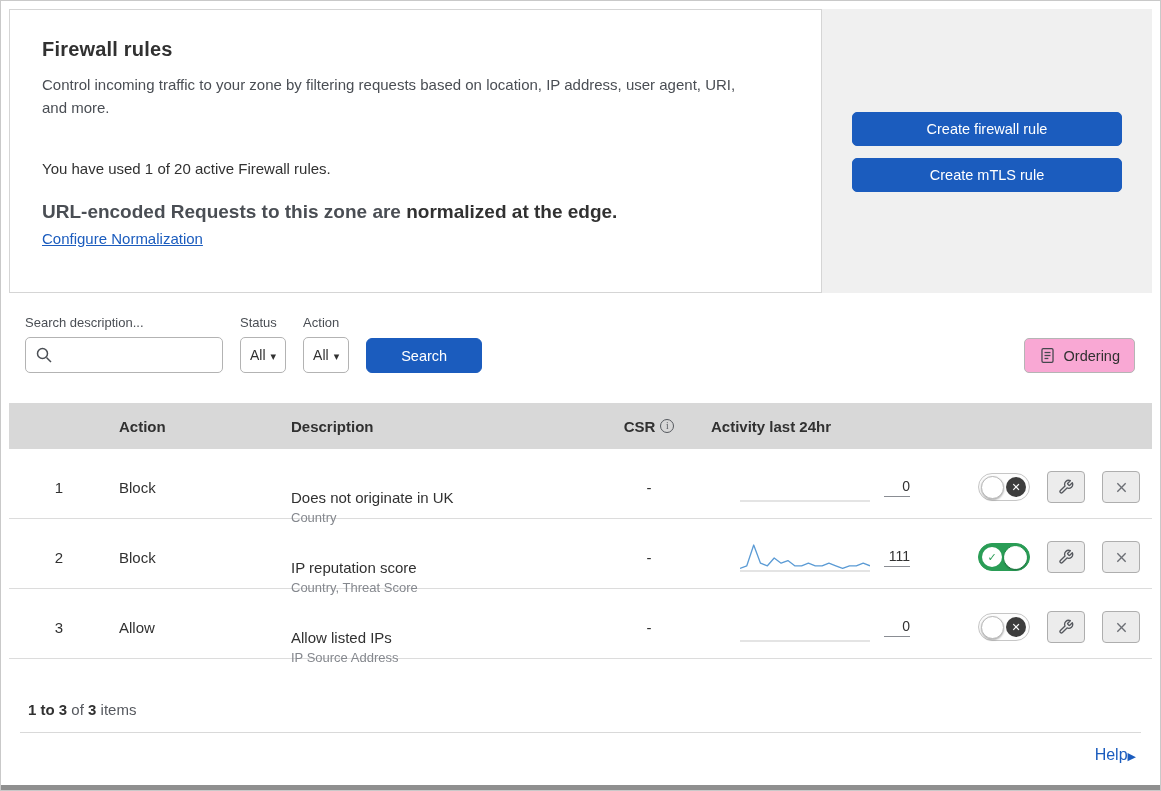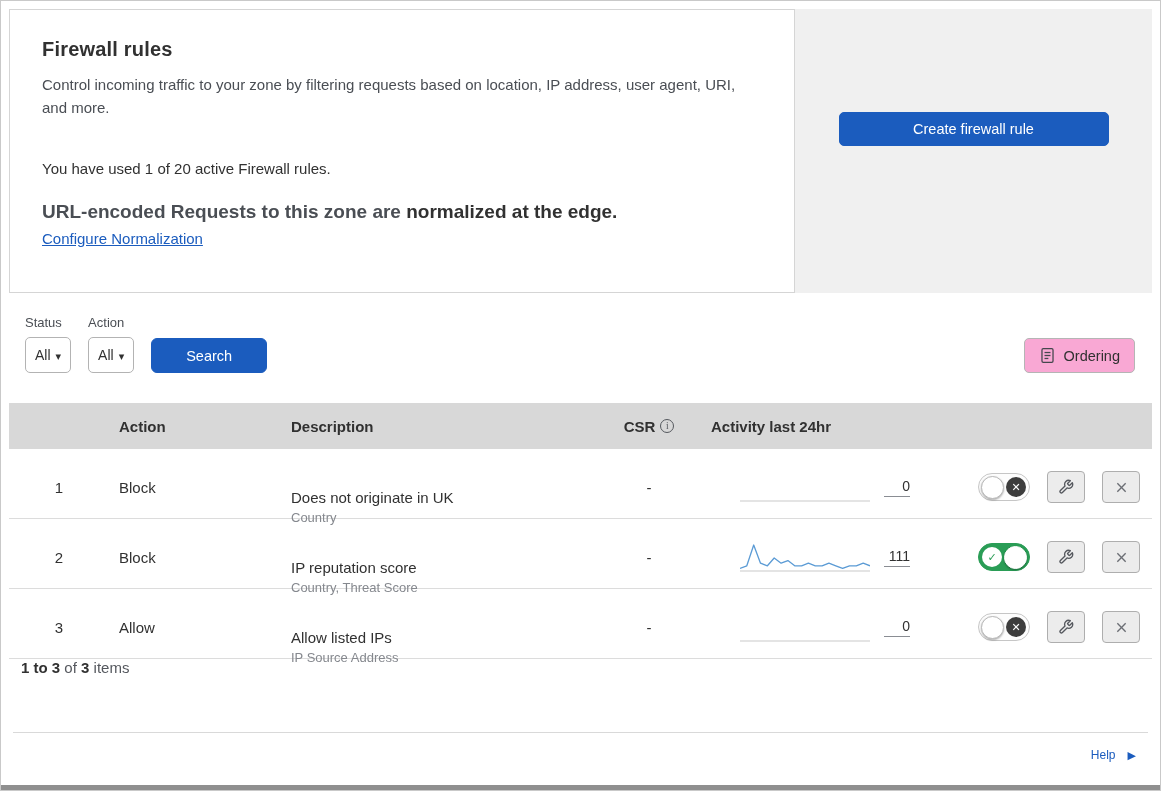--- a/index.html
+++ b/index.html
@@ -28,21 +28,21 @@
   .page-title { font-size:20px; font-weight:700; color:#313131; letter-spacing:.2px; }
   .header-desc { margin-top:12px; font-size:15px; line-height:1.55; color:#4a4e54; max-width:715px; }
   .usage-line { margin-top:40px; font-size:15px; font-weight:400; color:#313131; }
   .norm-line { margin-top:24px; font-size:19px; color:#4a4e54;font-weight:bold; }
   .norm-line strong { color:#313131; }
   .text-link {
     display:inline-block; margin-top:7px; font-size:15px;
     color:var(--link-blue,#1b5cbe); text-decoration:underline; cursor:pointer;
   }
   .side-panel {
-    width:357px; background:var(--side-panel-gray,#f0f0f0);
+    width:330px; background:var(--side-panel-gray,#f0f0f0);
     display:flex; flex-direction:column; align-items:center;
     padding-top:103px; gap:12px;
   }
   .btn-primary {
     background:var(--accent-blue,#1b5cbe); color:#fff; border:1px solid var(--accent-blue,#1b5cbe);
     font-family:inherit; font-size:14.5px; border-radius:5px; cursor:pointer;
   }
   .side-panel .btn-primary { width:270px; height:34px; }
 
   
@@ -132,56 +132,67 @@
   .toggle.on .state-dot::after { content:"✓"; }
   .toggle.on .knob { order:1; border-color:#fff; }
 
   .icon-btn {
     width:38px; height:32px; background:#ececec; border:1px solid #aeaeae; border-radius:4px;
     display:inline-flex; align-items:center; justify-content:center; cursor:pointer;
   }
 
   
   .list-footer {
-    margin:0 12px; height:74px; border-bottom:1px solid #d9d9d9;
-    display:flex; padding:0 8px 14px 8px;
+    margin:0 19px; height:74px; border-bottom:1px solid #d9d9d9;
+    display:flex; align-items:flex-end; padding:0 8px 14px 8px;
     font-size:15px; color:#55585e;
   }
   .list-footer b { color:#313131; }
   .help-row {
     margin:0 8px; height:44px; display:flex; align-items:center; justify-content:flex-end;
     padding-right:16px;
   }
   .help-link {
-    font-size:12px; color:var(--link-blue,#1b5cbe); text-decoration:none; cursor:pointer;
-    display:inline-flex; align-items:flex-end; gap:12px;
+    font-size:16px; color:var(--link-blue,#1b5cbe); text-decoration:none; cursor:pointer;
+    display:inline-flex; align-items:flex-end; gap:0;
   }
   .help-arrow::after { content:"▶"; font-size:11px; color:var(--accent-blue,#1b5cbe); }
 
   .bottom-band { position:absolute; left:0; right:0; bottom:0; height:5px; background:#8f8f8f; }
 </style>
 </head>
 <body>
 
 <div class="page">
 
   <div class="top-section">
     <div class="header-card">
       <h1 class="page-title">Firewall rules</h1>
       <p class="header-desc">Control incoming traffic to your zone by filtering requests based on location, IP address, user agent, URI, and more.</p>
       <p class="usage-line">You have used 1 of 20 active Firewall rules.</p>
       <p class="norm-line"><span>URL-encoded Requests to this zone are </span><strong>normalized at the edge.</strong></p>
       <a class="text-link">Configure Normalization</a>
     </div>
     <div class="side-panel">
       <button class="btn-primary">Create firewall rule</button>
+      <button class="btn-primary">Create mTLS rule</button>
     </div>
   </div>
 
   <div class="filter-bar">
+    <div class="field">
+      <span class="field-label">Search description...</span>
+      <div class="search-box">
+        <svg class="s-icon" viewBox="0 0 16 16" fill="none" stroke="#4a4e54" stroke-width="1.5">
+          <circle cx="6.5" cy="6.5" r="5"></circle>
+          <line x1="10.5" y1="10.5" x2="15" y2="15"></line>
+        </svg>
+        <input class="search-input" style="">
+      </div>
+    </div>
     <div class="field">
       <span class="field-label">Status</span>
       <button class="select-box">
         <span>All</span>
         <span class="caret-icon"></span>
       </button>
     </div>
     <div class="field">
       <span class="field-label">Action</span>
       <button class="select-box">

